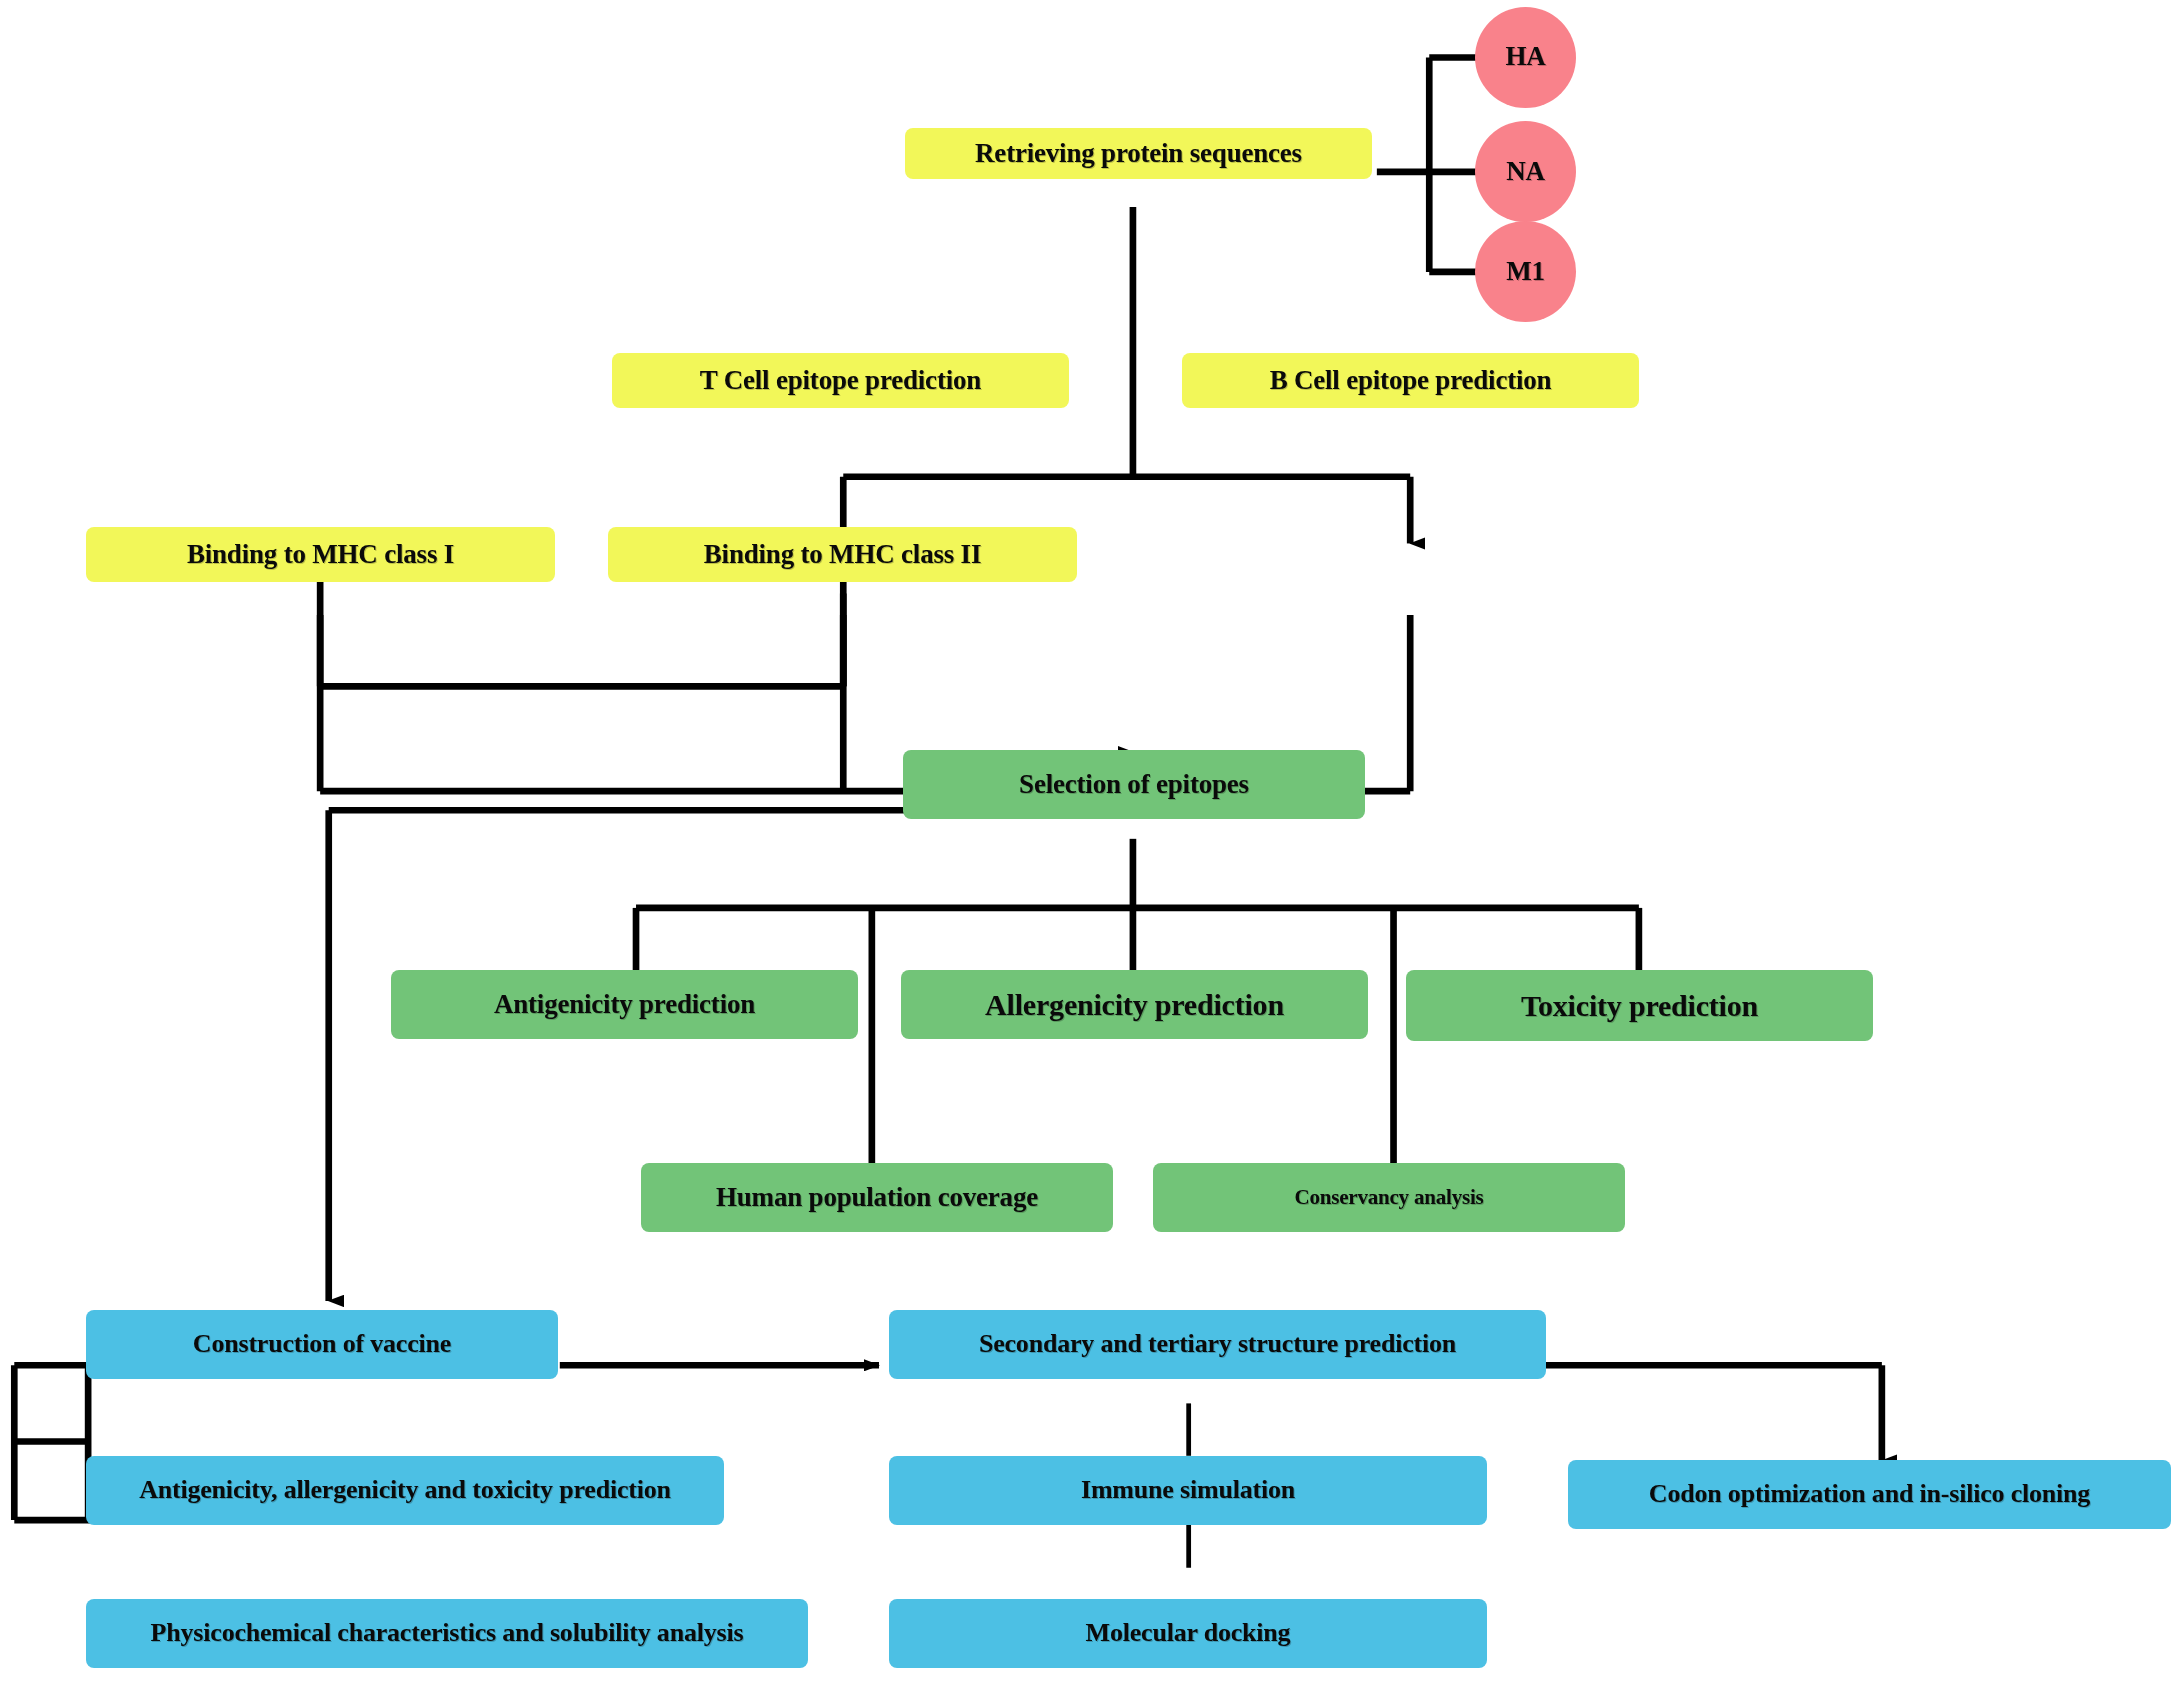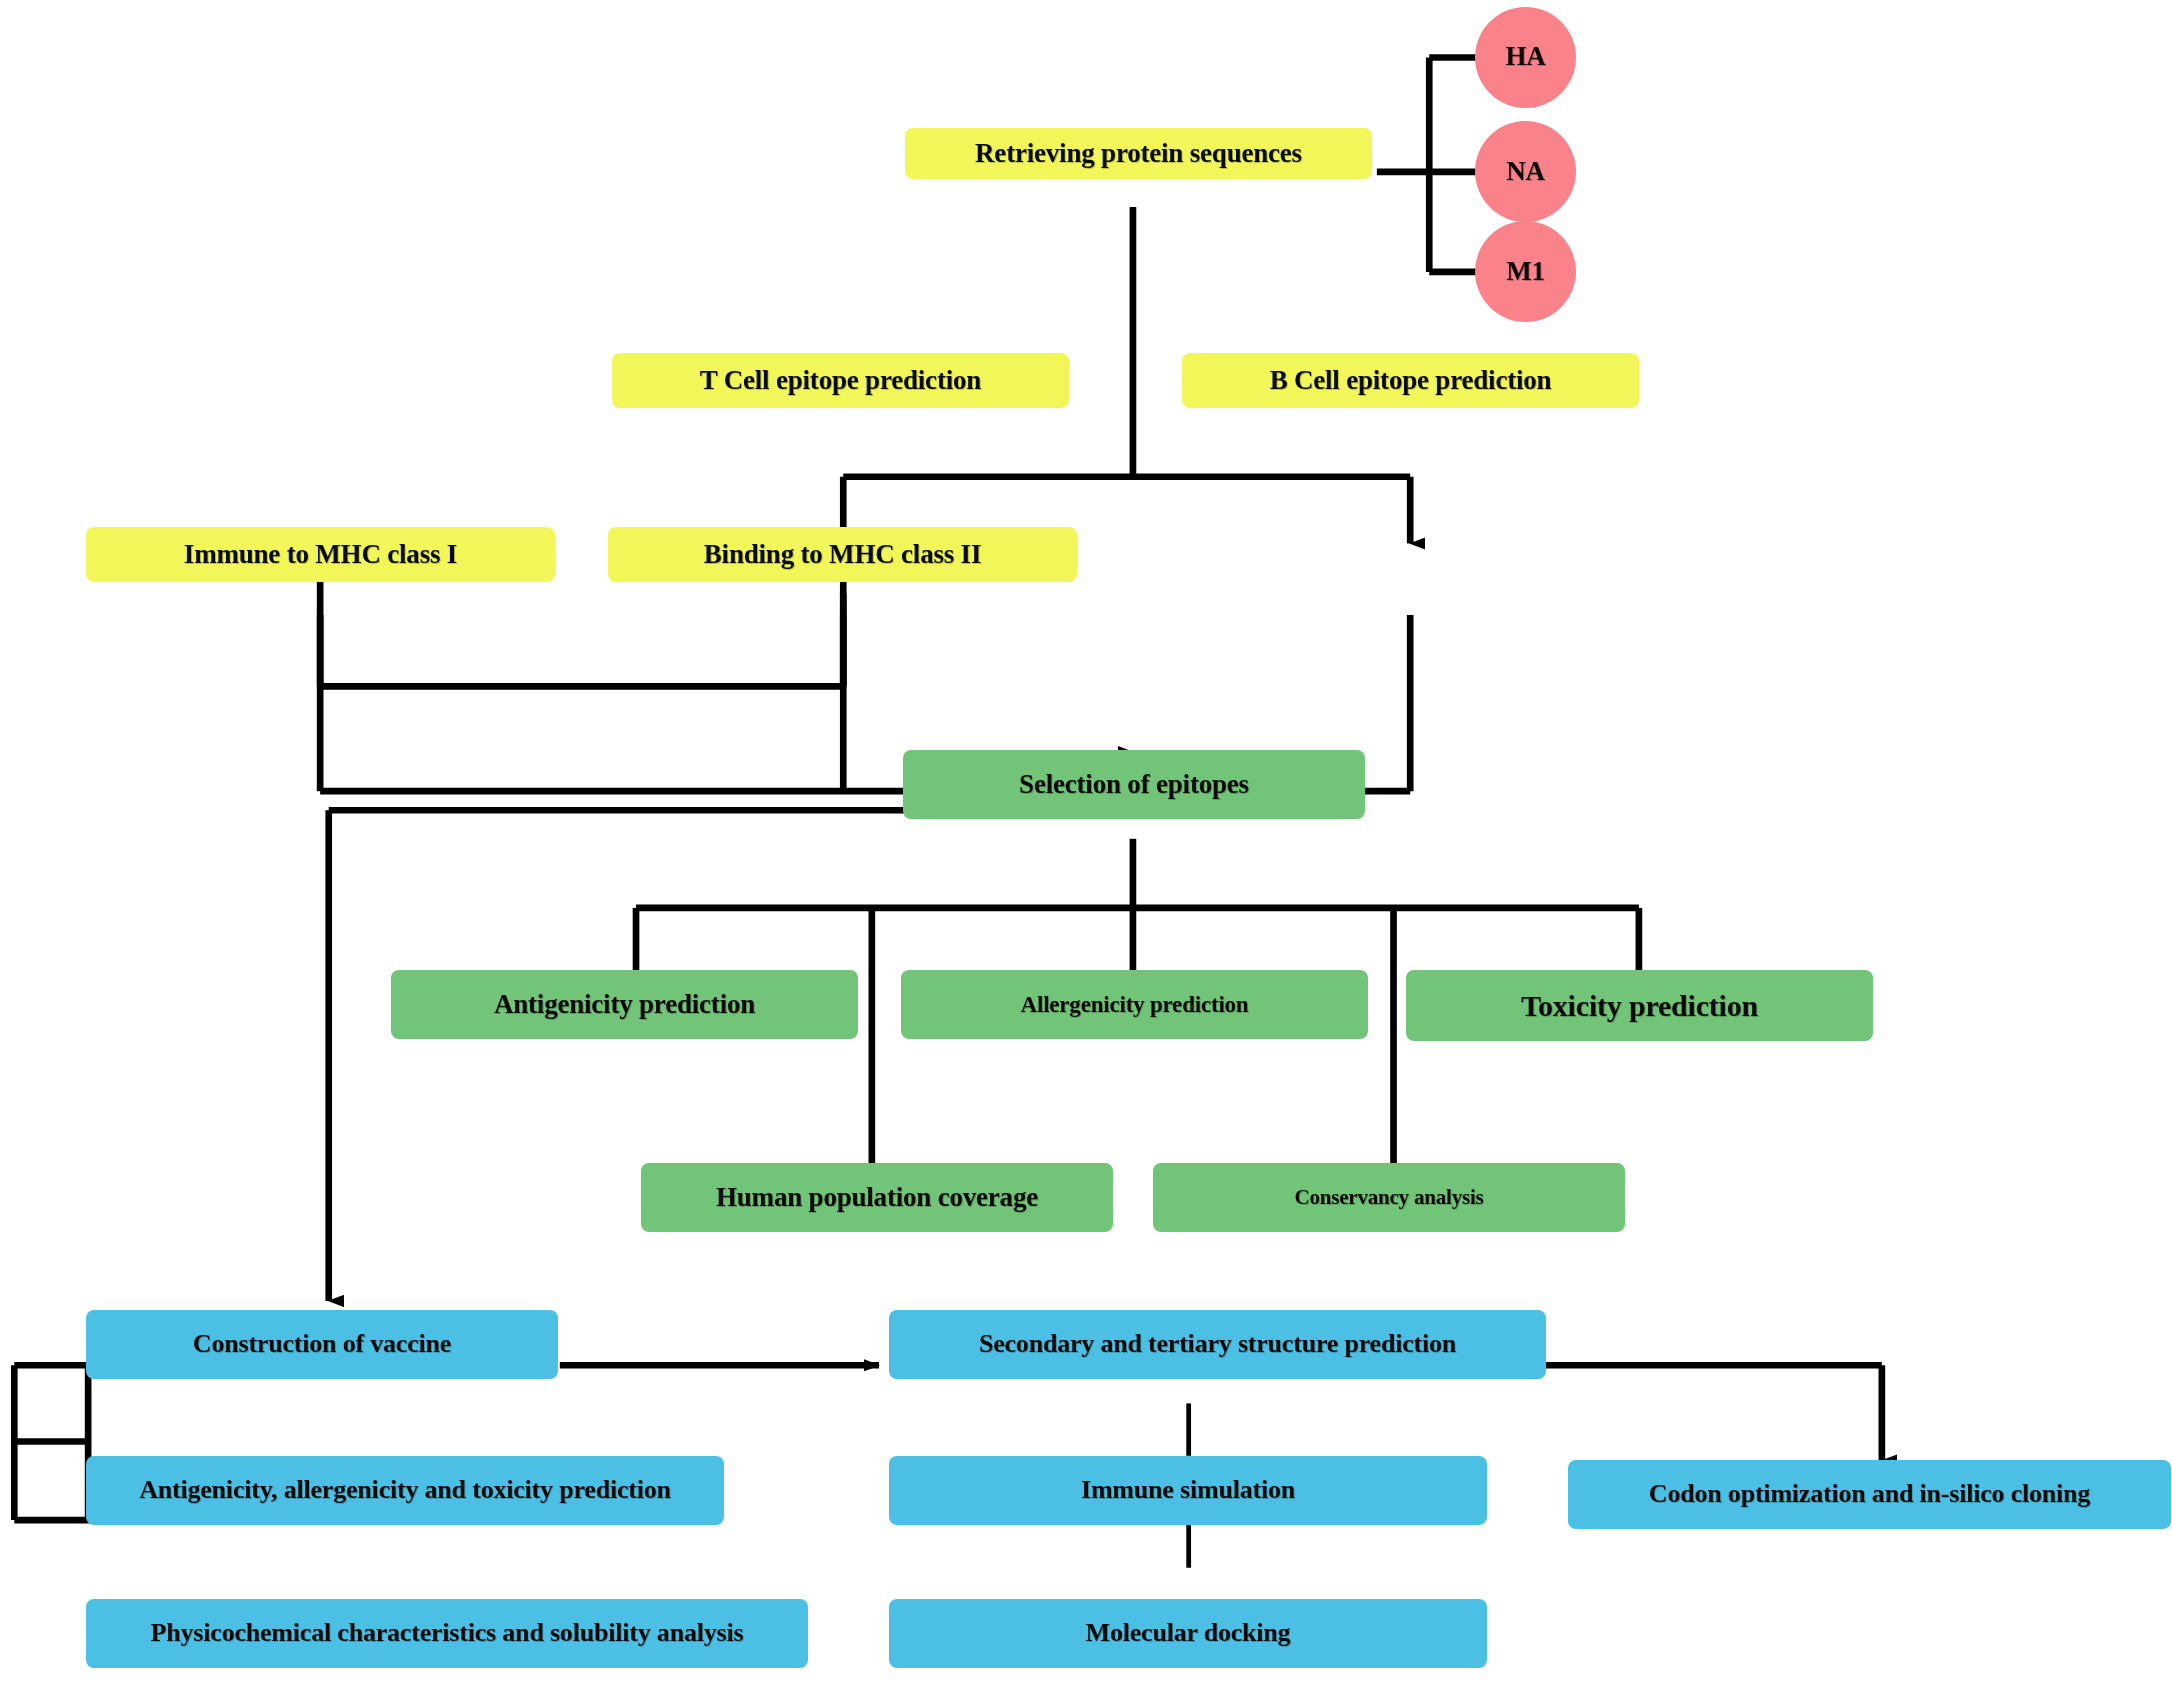--- a/index.html
+++ b/index.html
@@ -157,36 +157,36 @@
 
   <div class="node yellow" style="left:612px; top:353px; width:457px; height:55px; font-size:27px;">
     <span>T Cell epitope prediction</span>
   </div>
 
   <div class="node yellow" style="left:1182px; top:353px; width:457px; height:55px; font-size:27px;">
     <span>B Cell epitope prediction</span>
   </div>
 
   <div class="node yellow" style="left:86px; top:527px; width:469px; height:55px; font-size:27px;">
-    <span>Immune to MHC class I</span>
+    <span>Binding to MHC class I</span>
   </div>
 
   <div class="node yellow" style="left:608px; top:527px; width:469px; height:55px; font-size:27px;">
     <span>Binding to MHC class II</span>
   </div>
 
   <div class="node green" style="left:903px; top:750px; width:462px; height:69px; font-size:27px;">
     <span>Selection of epitopes</span>
   </div>
 
   <div class="node green" style="left:391px; top:970px; width:467px; height:69px; font-size:27px;">
     <span>Antigenicity prediction</span>
   </div>
 
-  <div class="node green" style="left:901px; top:970px; width:467px; height:69px; font-size:23px;">
+  <div class="node green" style="left:901px; top:970px; width:467px; height:69px; font-size:30px;">
     <span>Allergenicity prediction</span>
   </div>
 
   <div class="node green" style="left:1406px; top:970px; width:467px; height:71px; font-size:30px;">
     <span>Toxicity prediction</span>
   </div>
 
   <div class="node green" style="left:641px; top:1163px; width:472px; height:69px; font-size:27px;">
     <span>Human population coverage</span>
   </div>

